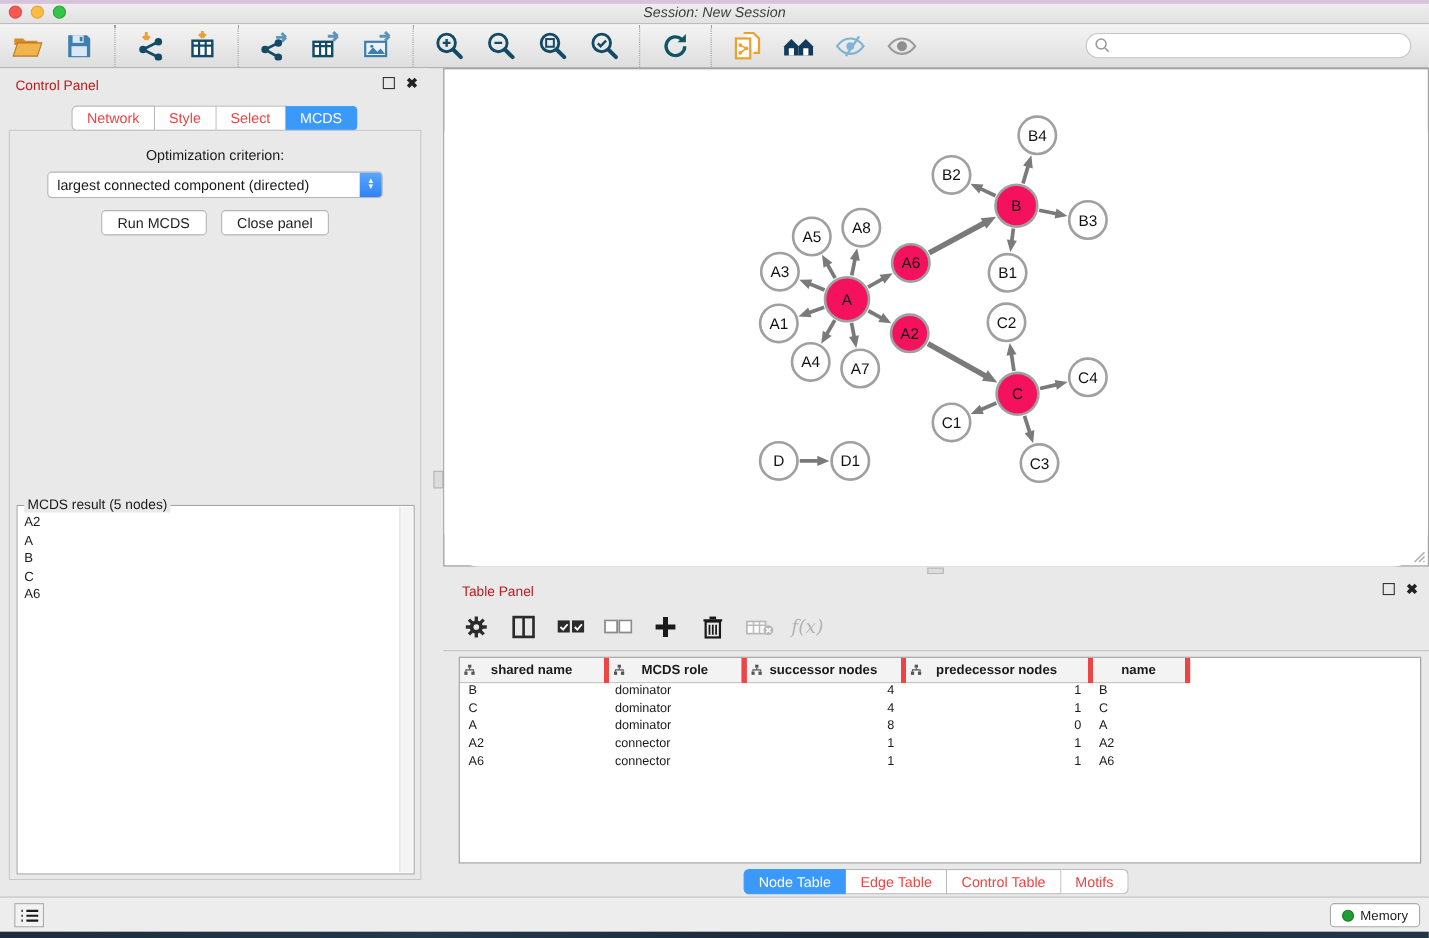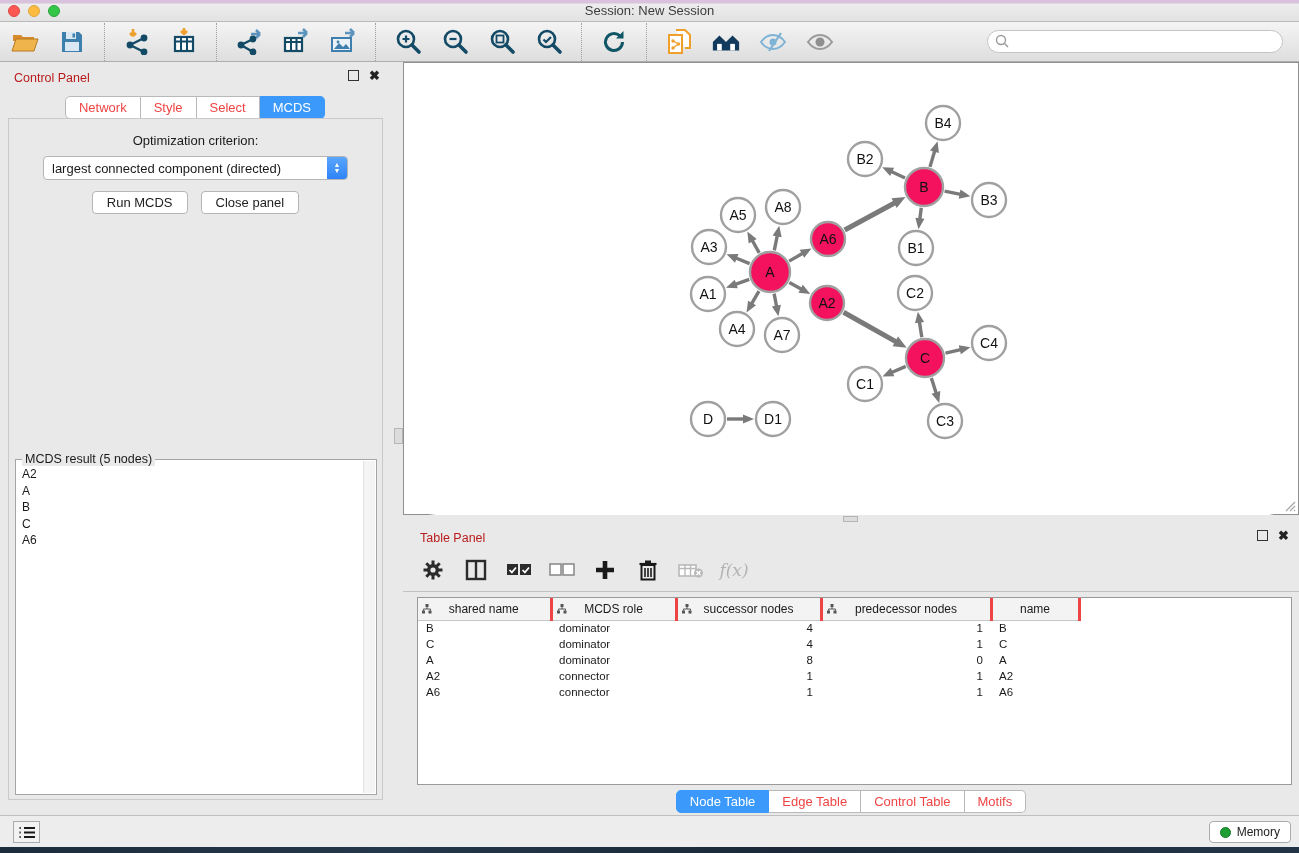--- a/index.html
+++ b/index.html
@@ -8,21 +8,21 @@
 
   
   .titlebar { position:absolute; left:0; top:0; width:1299px; height:22px;
     background:linear-gradient(180deg,#d9c2dc 0,#d9c2dc 3px,#ededed 4px,#e2e2e2 100%);
     border-bottom:1px solid #b9b9b9; display:flex; align-items:center; }
   .tl-dots { position:absolute; left:8px; top:5px; display:flex; gap:8px; }
   .dot { width:12px; height:12px; border-radius:50%; }
   .dot.red{ background:#fc5753; border:1px solid #df4744; }
   .dot.yellow{ background:#fdbc40; border:1px solid #dea53e; }
   .dot.green{ background:#33c748; border:1px solid #2ca13c; }
-  .titlebar .title { width:100%; text-align:center; font-size:13px; color:#3d3d3d; }
+  .titlebar .title { width:100%; text-align:center; font-size:13px; color:#3d3d3d;font-style:italic; }
 
   
   .toolbar { position:absolute; left:0; top:22px; width:1299px; height:40px;
     background:linear-gradient(180deg,#f4f4f4,#dedede); border-bottom:1px solid #aeaeae;
     display:flex; align-items:center; padding:0 10px; gap:17px; }
   .tb-sep { width:0; height:38px; border-left:1px dotted #9e9e9e; }
   .tb-btn { width:30px; height:30px; display:flex; align-items:center; justify-content:center; cursor:default; }
   .search-wrap { margin-left:auto; margin-right:6px; position:relative; }
   .search-input { width:296px; height:23px; border:1px solid #c4c4c4; border-radius:12px;
     background:#fff; padding:0 8px 0 26px; font-size:12px; outline:none; }
@@ -70,21 +70,21 @@
   
   .table-panel { position:absolute; left:403px; top:522px; width:896px; height:293px; background:#e9e9e9; }
   .tp-toolbar { position:absolute; left:0; top:26px; width:100%; height:44px;
     border-bottom:1px solid #c2c2c2; display:flex; align-items:center; gap:15px; padding:0 16px; }
   .tp-btn { width:28px; height:28px; display:flex; align-items:center; justify-content:center; }
   .fx { font-family:"DejaVu Serif", serif; font-style:italic; font-size:17px; color:#b3b3b3; }
   .data-table-wrap { position:absolute; left:14px; top:75px; width:875px; height:188px;
     background:#fff; border:1px solid #9a9a9a; overflow:hidden; }
   table.data-table { border-collapse:collapse; table-layout:fixed; font-size:11.5px; }
   table.data-table th { height:22px; background:#f3f3f3; border-bottom:1px solid #c6c6c6;
-    border-right:3px solid #ef4444; font-weight:normal; font-size:12px; position:relative; text-align:center; }
+    border-right:5px solid #ef4444; font-weight:bold; font-size:12px; position:relative; text-align:center; }
   table.data-table th .col-ico { position:absolute; left:4px; top:6px; }
   table.data-table td { height:16px; padding:0 8px; white-space:nowrap; }
   td.al { text-align:left; } td.ar { text-align:right; }
   .tp-tabs { position:absolute; top:268px; width:100%; display:flex; justify-content:center; }
 
   
   .status-bar { position:absolute; left:0; top:815px; width:1299px; height:32px;
     background:#ededed; border-top:1px solid #bfbfbf; }
   .list-btn { position:absolute; left:13px; top:5px; width:27px; height:22px;
     background:#f2f2f2; border:1px solid #ababab; display:flex; align-items:center; justify-content:center; }

